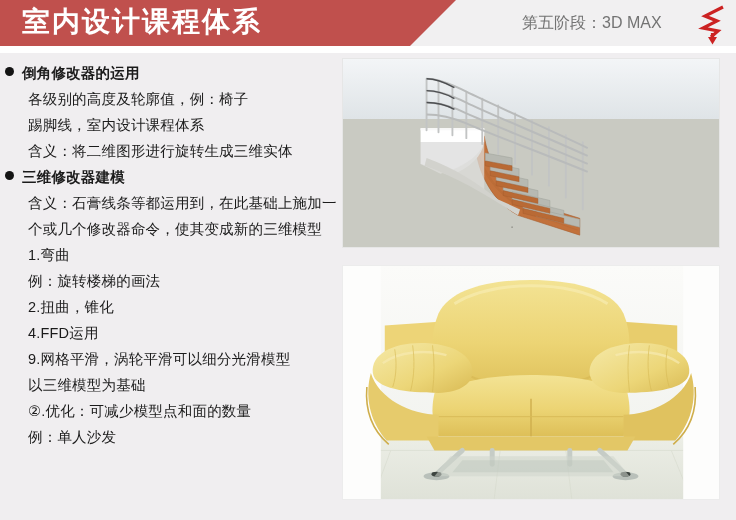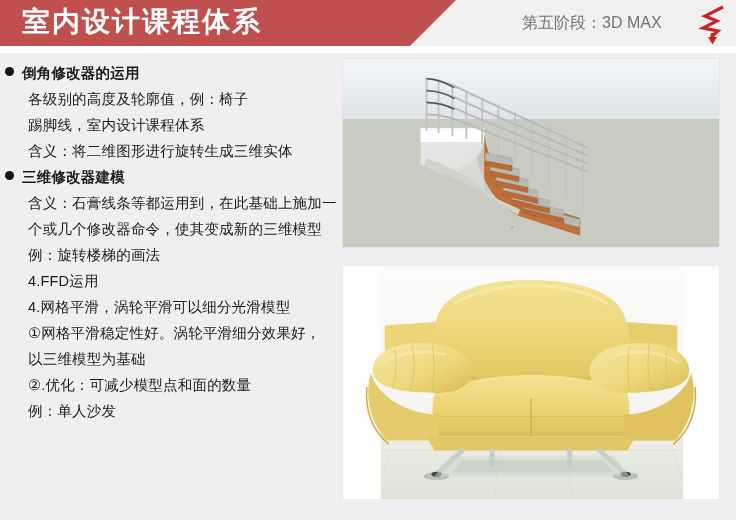--- a/index.html
+++ b/index.html
@@ -132,24 +132,25 @@
 
   <div class="text-line"><span>踢脚线，室内设计课程体系</span></div>
 
   <div class="text-line"><span>含义：将二维图形进行旋转生成三维实体</span></div>
 
   <div class="text-line bullet">
     <span class="bullet-dot"></span><span class="line-text">三维修改器建模</span>
   </div>
   <div class="text-line"><span>含义：石膏线条等都运用到，在此基础上施加一</span></div>
   <div class="text-line"><span>个或几个修改器命令，使其变成新的三维模型</span></div>
+  <div class="text-line"><span>1.弯曲</span></div>
   <div class="text-line"><span>例：旋转楼梯的画法</span></div>
+  <div class="text-line"><span>2.扭曲，锥化</span></div>
   <div class="text-line"><span>4.FFD运用</span></div>
-  <div class="text-line"><span>4.网格平滑，涡轮平滑可以细分光滑模型</span></div>
-  <div class="text-line"><span>①网格平滑稳定性好。涡轮平滑细分效果好，</span></div>
+  <div class="text-line"><span>9.网格平滑，涡轮平滑可以细分光滑模型</span></div>
   <div class="text-line"><span>以三维模型为基础</span></div>
   <div class="text-line"><span>②.优化：可减少模型点和面的数量</span></div>
   <div class="text-line"><span>例：单人沙发</span></div>
 </div>
 
 <div id="figure-stairs">
   <div id="stairs-sky"></div>
   <div id="stairs-ground"></div>
 
   <svg id="stairs-svg" viewBox="0 0 378 190" preserveAspectRatio="none" aria-hidden="true">

